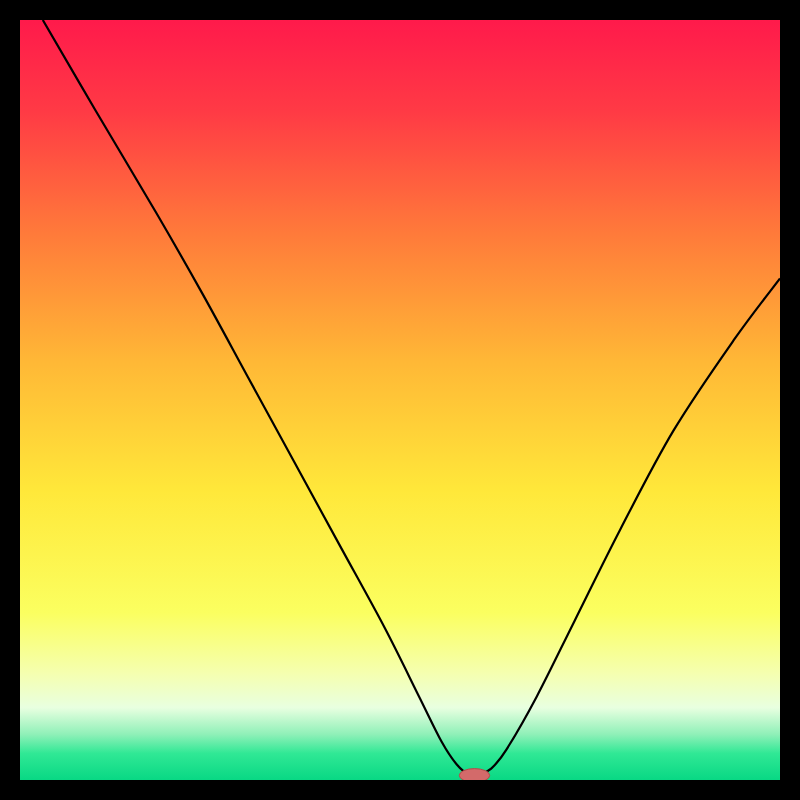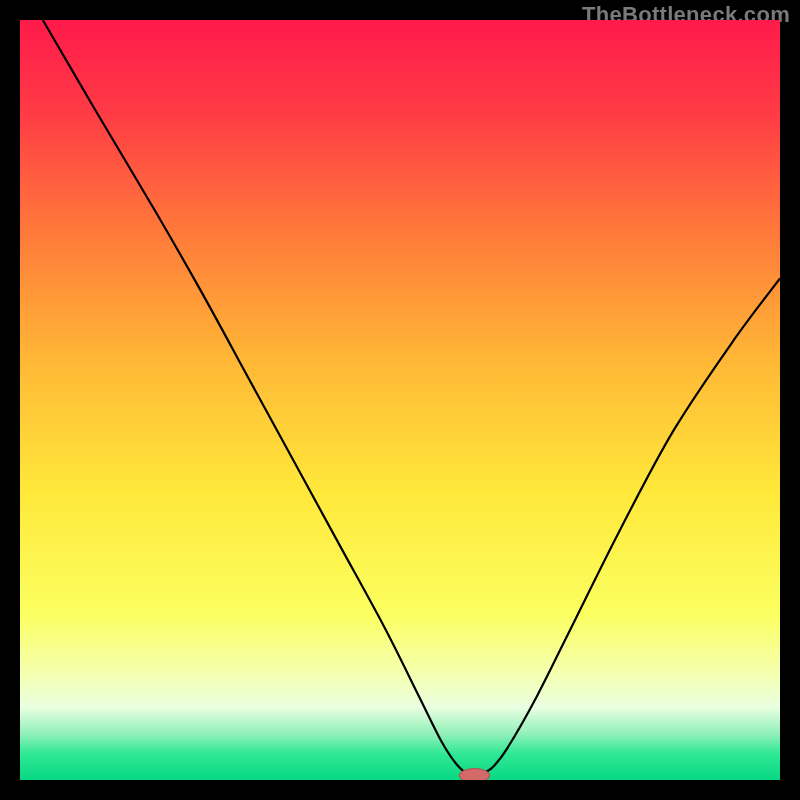--- a/index.html
+++ b/index.html
@@ -32,21 +32,20 @@
     font-size: 22px;
     font-weight: 600;
     letter-spacing: 0.3px;
     user-select: none;
   }
 </style>
 </head>
 <body>
 
 <div class="frame">
-  <div class="watermark">TheBottleneck.com</div>
   <svg class="plot" viewBox="0 0 760 760" preserveAspectRatio="none">
     <defs>
       <linearGradient id="bgGrad" x1="0" y1="0" x2="0" y2="1">
           <stop offset="0%" stop-color="#ff1a4b"></stop>
           <stop offset="12%" stop-color="#ff3a45"></stop>
           <stop offset="28.000000000000004%" stop-color="#ff7a3a"></stop>
           <stop offset="45%" stop-color="#ffb836"></stop>
           <stop offset="62%" stop-color="#ffe83a"></stop>
           <stop offset="78%" stop-color="#fbff60"></stop>
           <stop offset="86%" stop-color="#f5ffb0"></stop>

